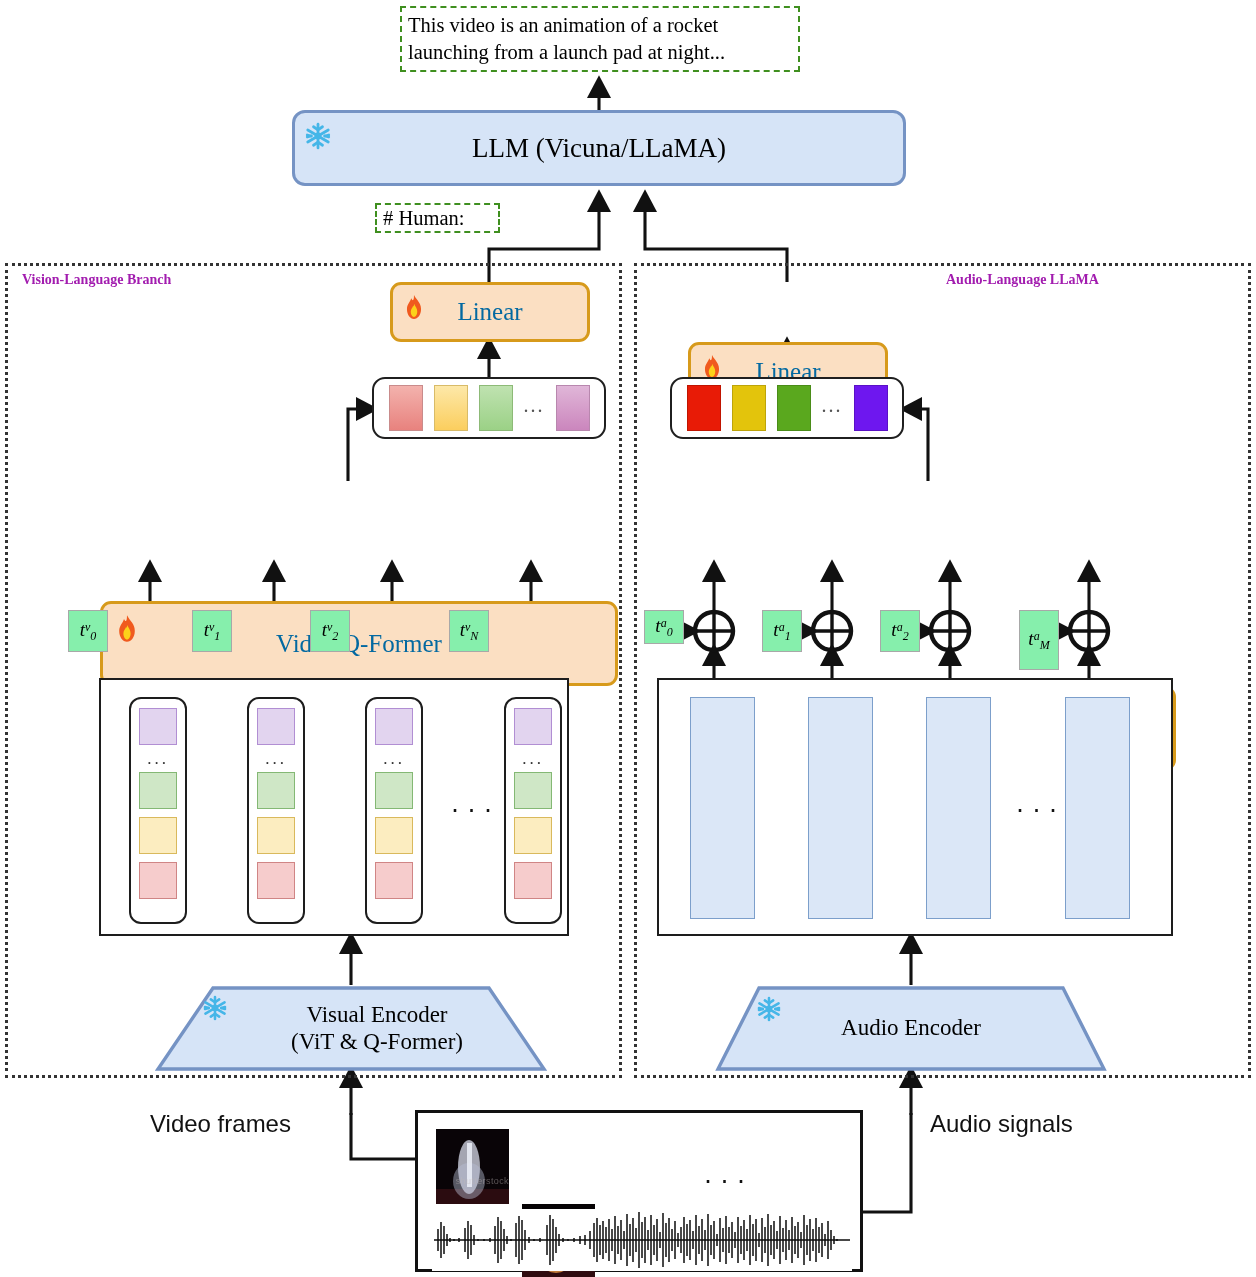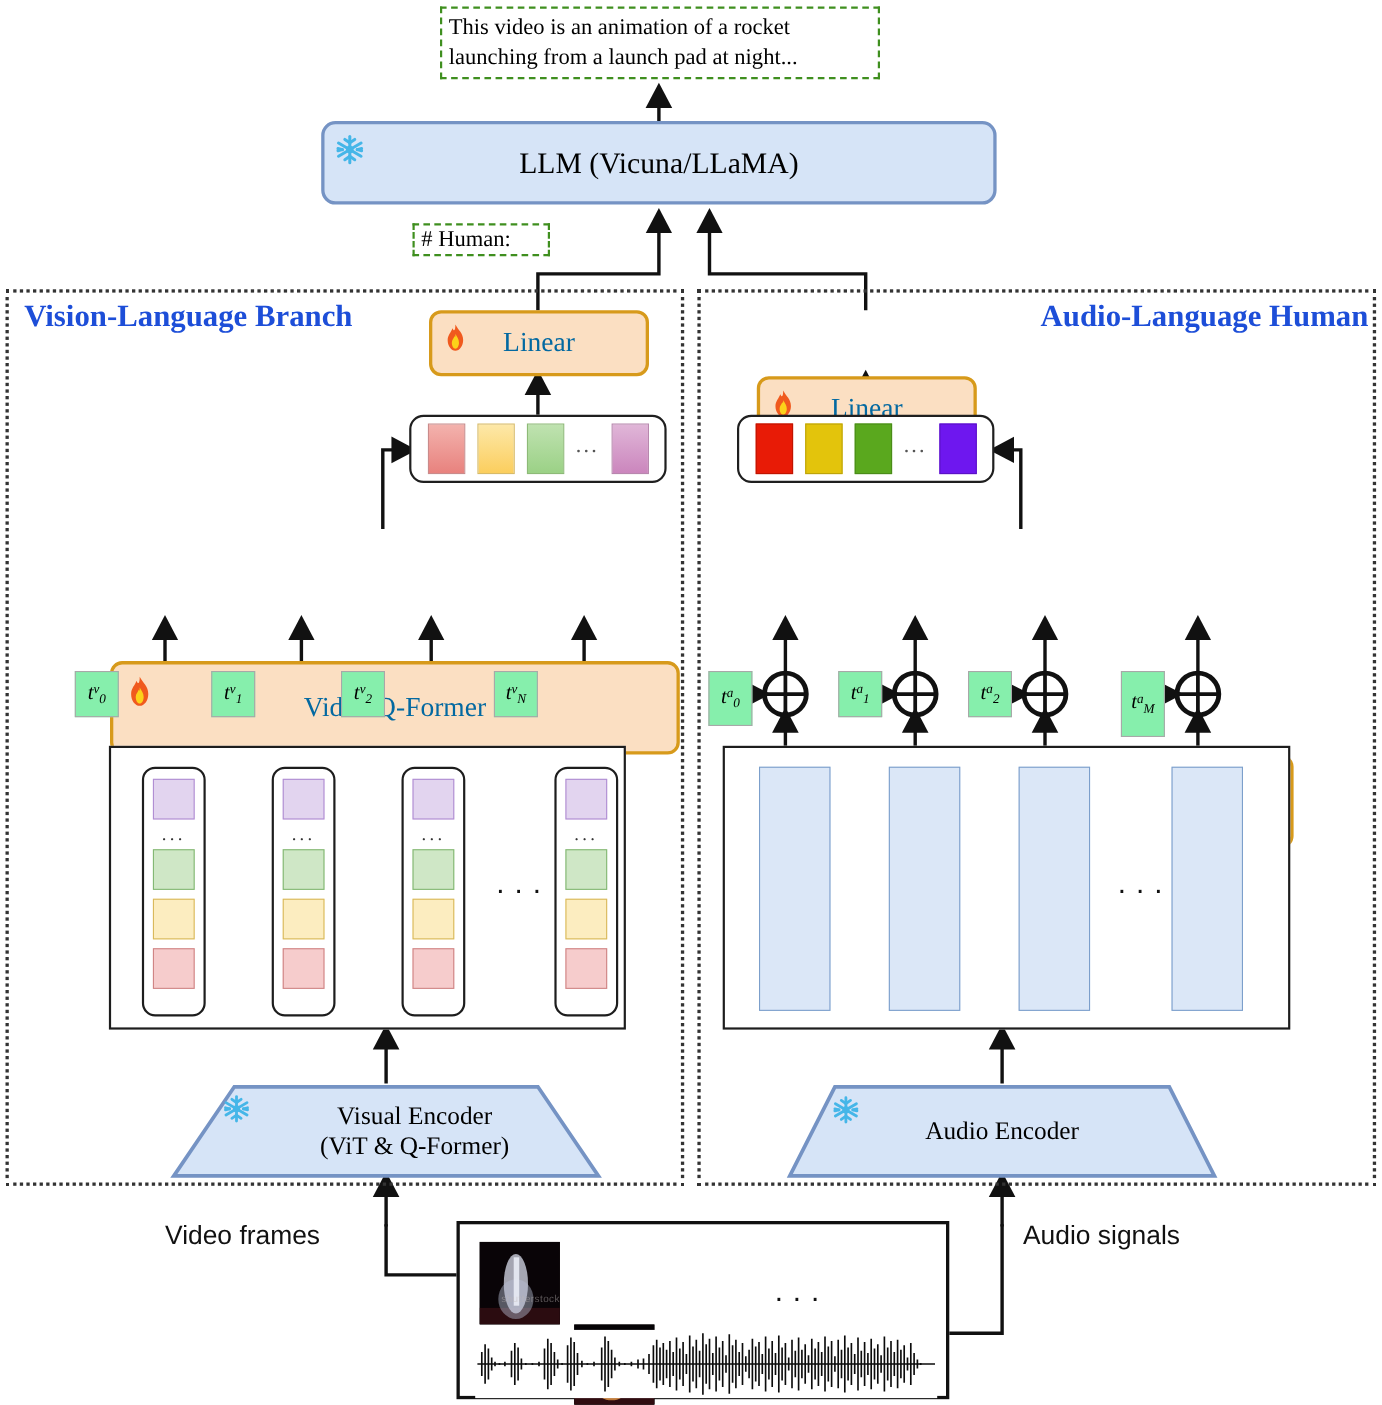--- a/index.html
+++ b/index.html
@@ -11,21 +11,21 @@
   
   .greenbox{border:2.5px dashed #3f8f1f;background:#fff;display:flex;align-items:center;
             font-size:20.5px;color:#000;line-height:1.30;padding:2px 6px;box-sizing:border-box;}
 
   
   .llm{background:#d6e4f7;border:3px solid #7593c4;border-radius:13px;box-sizing:border-box;}
   .llm .lbl{font-size:27px;color:#000;}
 
   
   .branch{border:3px dotted #333;box-sizing:border-box;background:transparent;}
-  .branch-title{font-family:"Liberation Serif",serif;font-weight:bold;font-size:28px;color:#1d4ed8;}
+  .branch-title{font-family:"Liberation Serif",serif;font-weight:bold;font-size:14px;color:#a21caf;}
 
   
   .orange{background:#fbdfc2;border:3.5px solid #d79a1b;border-radius:11px;box-sizing:border-box;position:relative;}
   .orange .lbl{font-size:25px;color:#0369a1;}
 
   
   .qcont{background:#fff;border:2.8px solid #1f1f1f;border-radius:13px;box-sizing:border-box;
          display:flex;align-items:center;justify-content:center;gap:11px;}
   .qtok{width:34px;height:46px;box-sizing:border-box;}
   .qdots{font-size:20px;color:#555;letter-spacing:2px;line-height:1;padding-bottom:6px;}
@@ -200,21 +200,21 @@
     <span>This video is an animation of a rocket launching from a launch pad at night...</span>
   </div>
 
   <div class="abs greenbox" style="left:375px;top:203px;width:125px;height:30px;">
     <span># Human:</span>
   </div>
 
   <div class="abs branch" style="left:5px;top:263px;width:617px;height:815px;"></div>
   <div class="abs branch" style="left:634px;top:263px;width:617px;height:815px;"></div>
   <div class="abs branch-title" style="left:22px;top:272px;">Vision-Language Branch</div>
-  <div class="abs branch-title" style="left:946px;top:272px;">Audio-Language Human</div>
+  <div class="abs branch-title" style="left:946px;top:272px;">Audio-Language LLaMA</div>
 
   <div class="abs orange ctr" style="left:390px;top:282px;width:200px;height:60px;">
     <svg class="abs" style="left:10px;top:9px;width:22px;height:26px;" viewBox="0 0 20 24">
       <path d="M10 1 C12.5 6 16.5 8 16.5 14 C16.5 19 13.5 23 10 23 C6.5 23 3.5 19 3.5 14 C3.5 9.5 6.5 7.5 7.5 4 C8.6 6.5 10 7 10 1 Z" fill="#f05a1e"></path>
       <path d="M10 9 C11.6 12 13 13.2 13 16.2 C13 19 11.6 21.2 10 21.2 C8.4 21.2 7 19 7 16.2 C7 13.8 8.6 13 9.3 10.6 C9.6 12 10 12 10 9 Z" fill="#fcd21a"></path>
     </svg>
     <span class="lbl">Linear</span>
   </div>
 
   <div class="abs orange ctr" style="left:688px;top:282px;width:200px;height:60px;">
@@ -263,21 +263,21 @@
   <div class="abs tbox" style="left:192px;top:610px;width:40px;height:42px;">
     <span><i>t</i><sup>v</sup><sub>1</sub></span>
   </div>
   <div class="abs tbox" style="left:310px;top:610px;width:40px;height:42px;">
     <span><i>t</i><sup>v</sup><sub>2</sub></span>
   </div>
   <div class="abs tbox" style="left:449px;top:610px;width:40px;height:42px;">
     <span><i>t</i><sup>v</sup><sub>N</sub></span>
   </div>
 
-  <div class="abs tbox" style="left:644px;top:610px;width:40px;height:50px;">
+  <div class="abs tbox" style="left:644px;top:610px;width:40px;height:34px;">
     <span><i>t</i><sup>a</sup><sub>0</sub></span>
   </div>
   <div class="abs tbox" style="left:762px;top:610px;width:40px;height:42px;">
     <span><i>t</i><sup>a</sup><sub>1</sub></span>
   </div>
   <div class="abs tbox" style="left:880px;top:610px;width:40px;height:42px;">
     <span><i>t</i><sup>a</sup><sub>2</sub></span>
   </div>
   <div class="abs tbox" style="left:1019px;top:610px;width:40px;height:60px;">
     <span><i>t</i><sup>a</sup><sub>M</sub></span>

